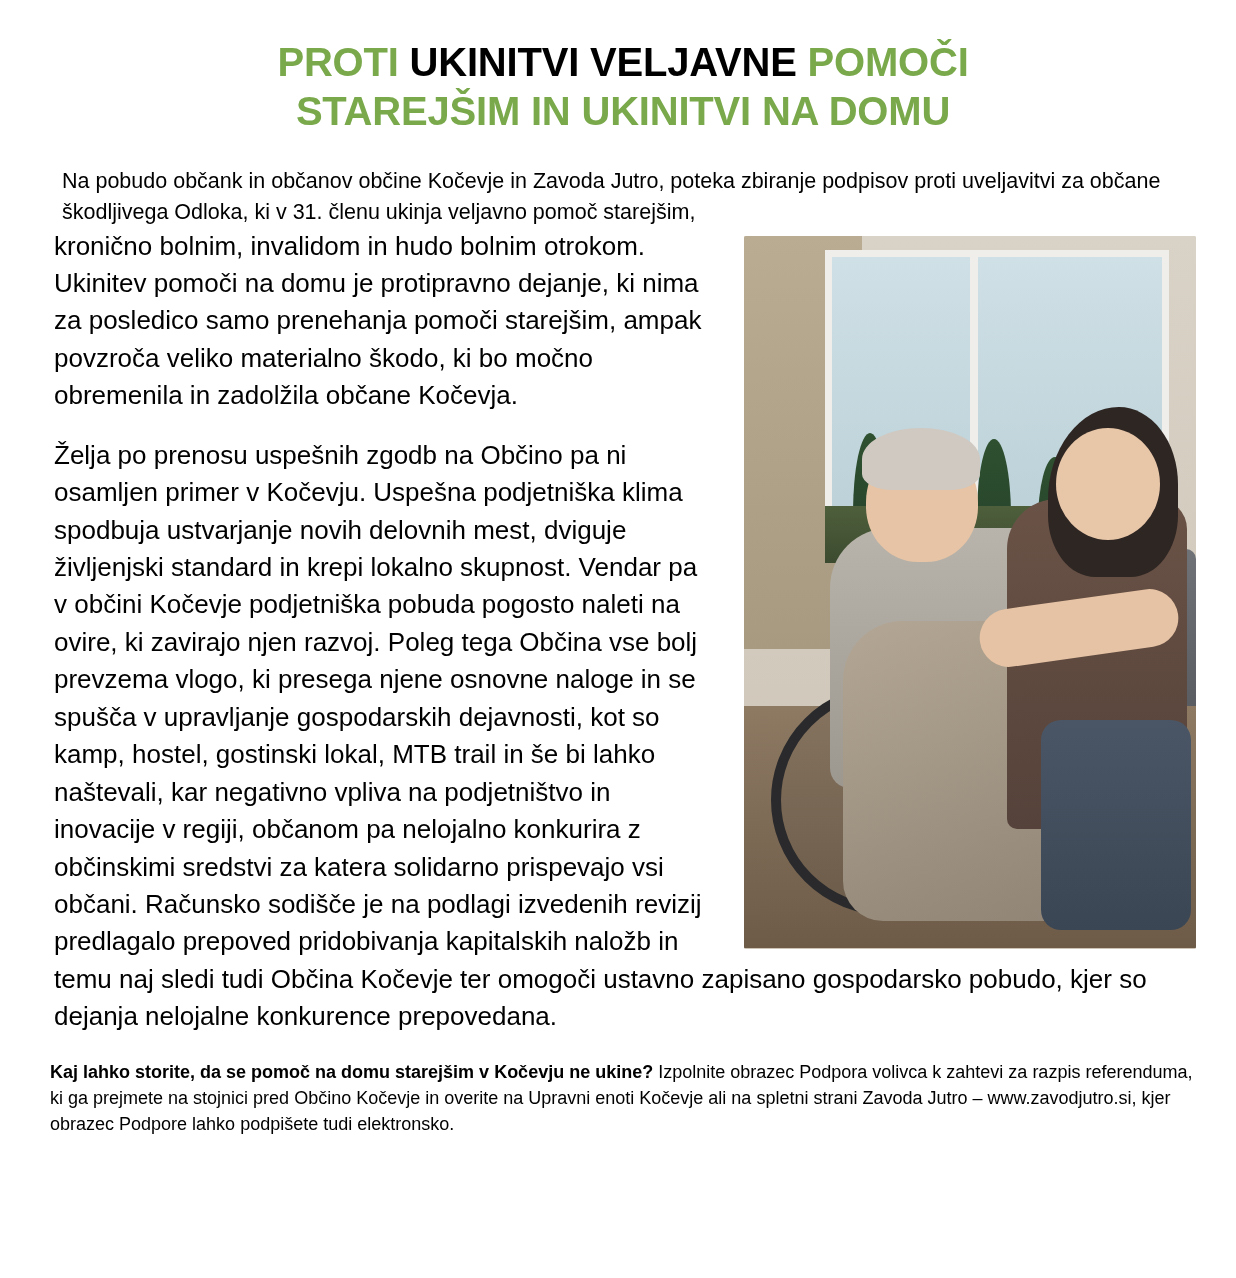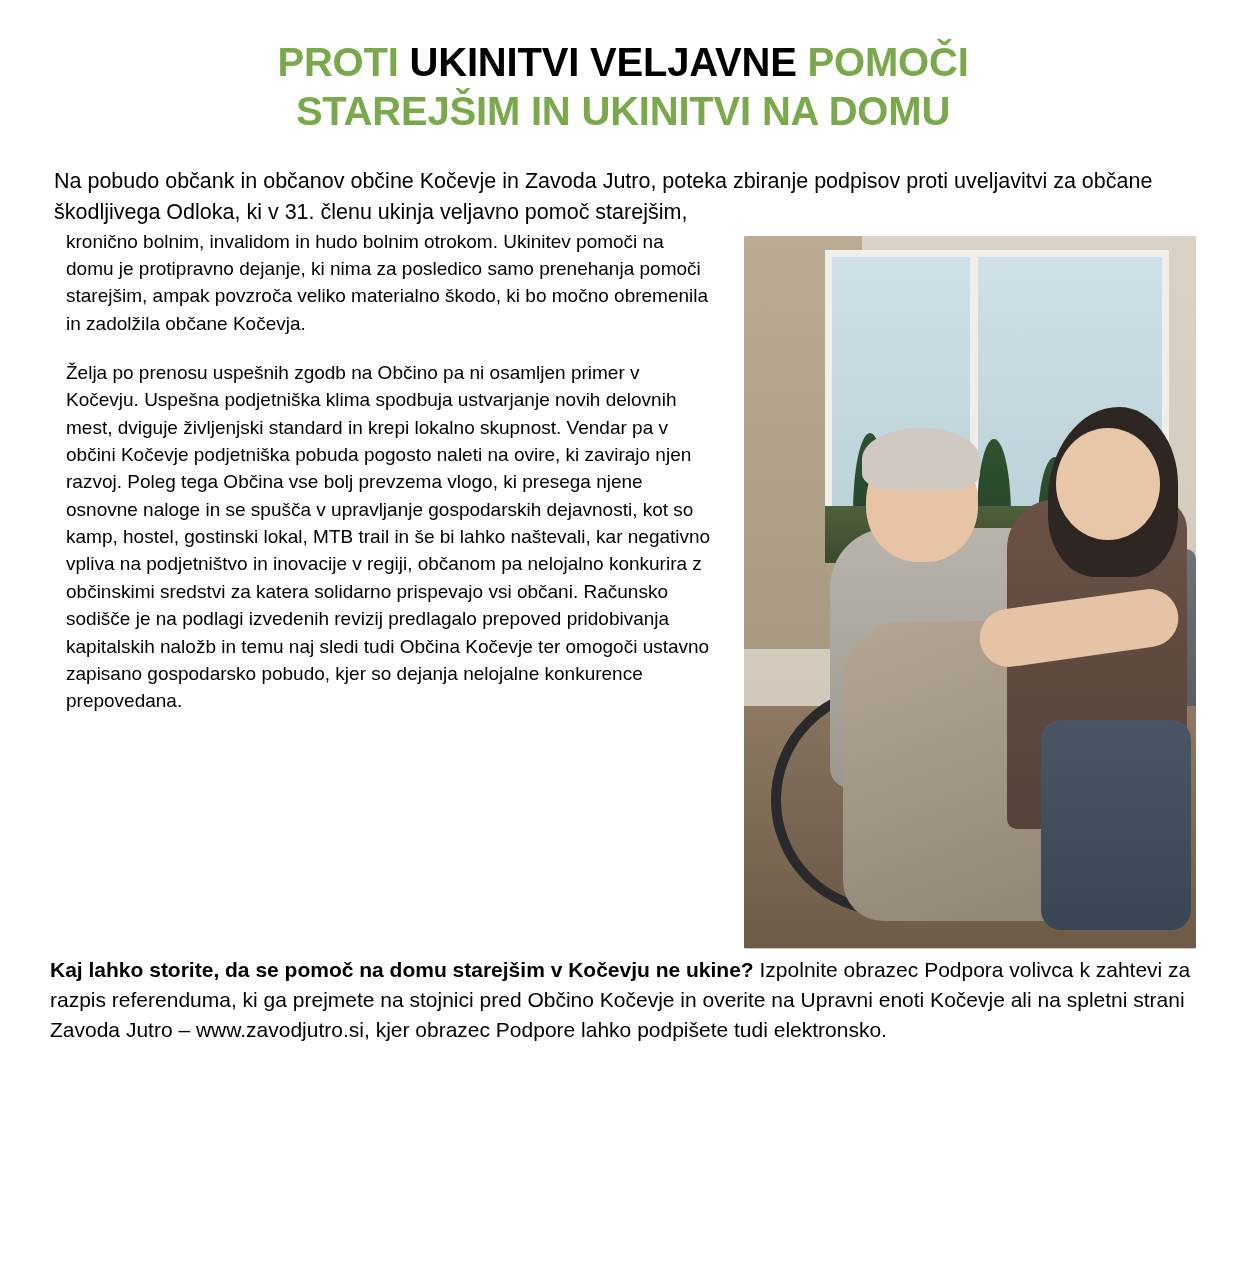--- a/index.html
+++ b/index.html
@@ -33,41 +33,41 @@
     margin: 8px 0 0 0;
     padding: 0 10px;
   }
   .title .green { color: #7aa94c; }
   .title .black { color: #000000; }
 
   
   .intro {
     font-size: 21.5px;
     line-height: 1.44;
-    margin: 30px 0 0 4px;
+    margin: 30px 0 0 12px;
     text-align: left;
   }
   .float-img {
     float: right;
     width: 452px;
     height: 713px;
     margin: 8px 0 6px 28px;
     border-radius: 2px;
     overflow: hidden;
     position: relative;
     background: #cfc9bd;
   }
   .para {
-    font-size: 19px;
+    font-size: 26px;
     line-height: 1.44;
-    margin: 0 0 0 16px;
+    margin: 0 0 0 4px;
   }
   .para.spaced { margin-top: 22px; }
   .closing {
-    font-size: 21px;
+    font-size: 18px;
     line-height: 1.44;
     margin: 24px 0 0 0;
     clear: both;
   }
   .closing b { font-weight: bold; }
 
   
   .photo {
     position: absolute;
     inset: 0;

